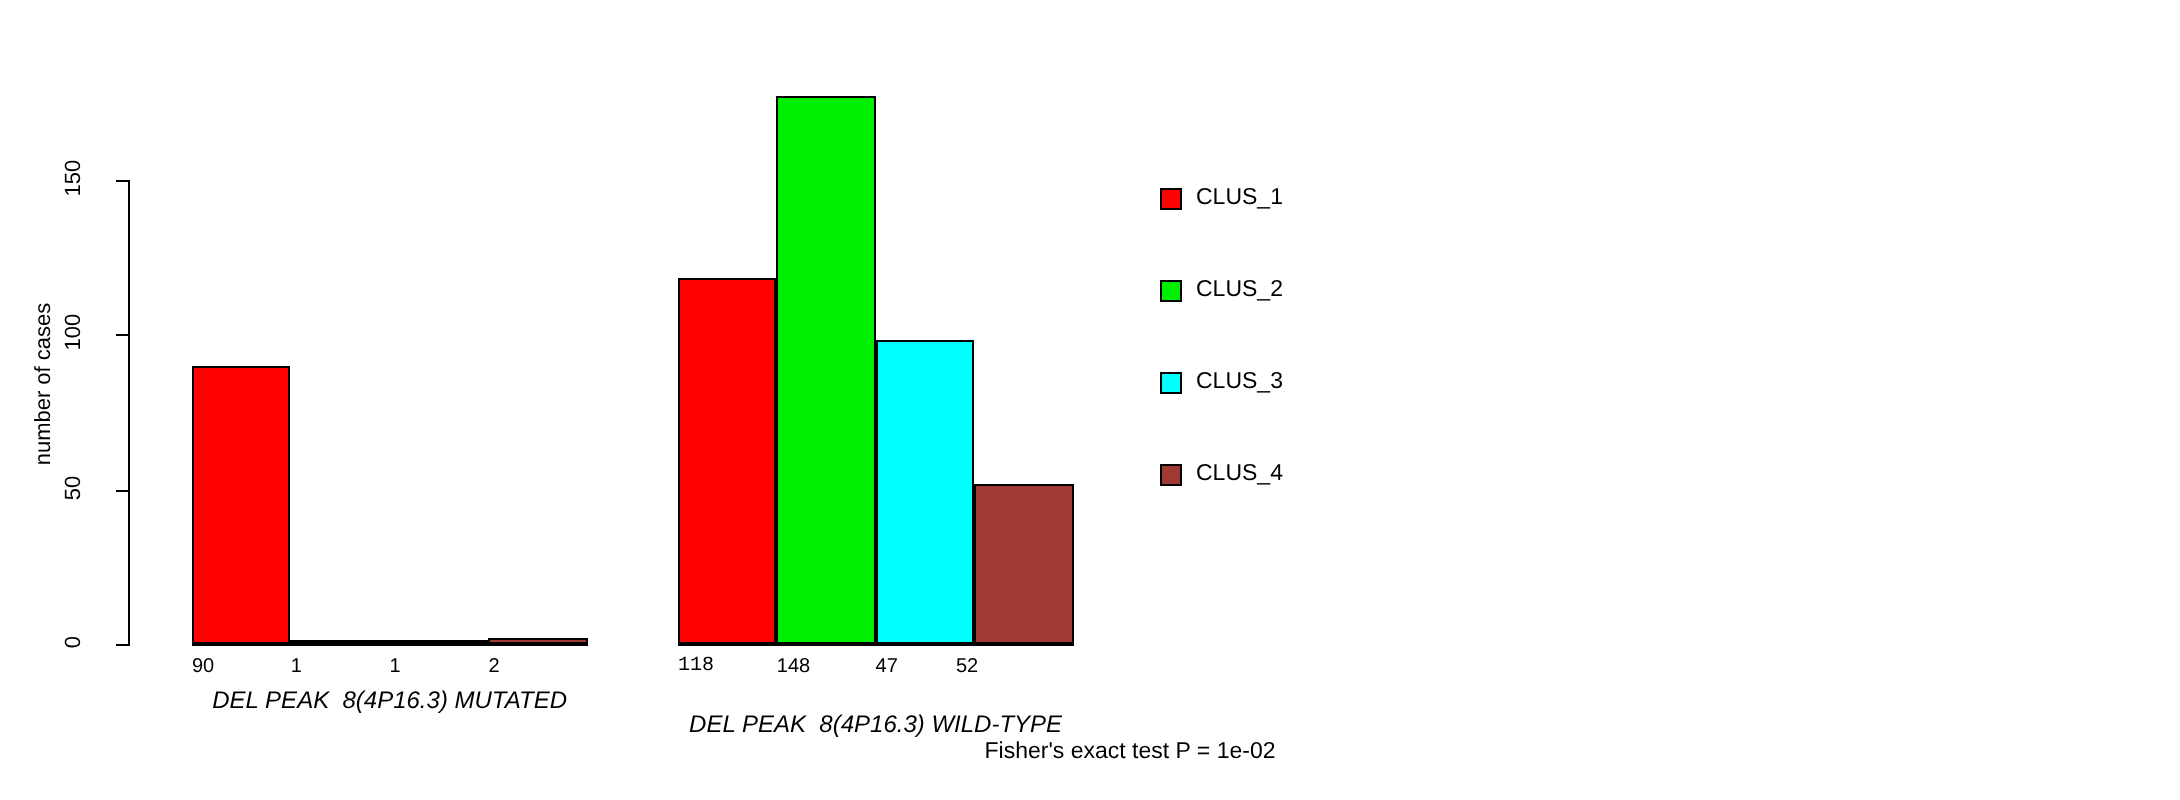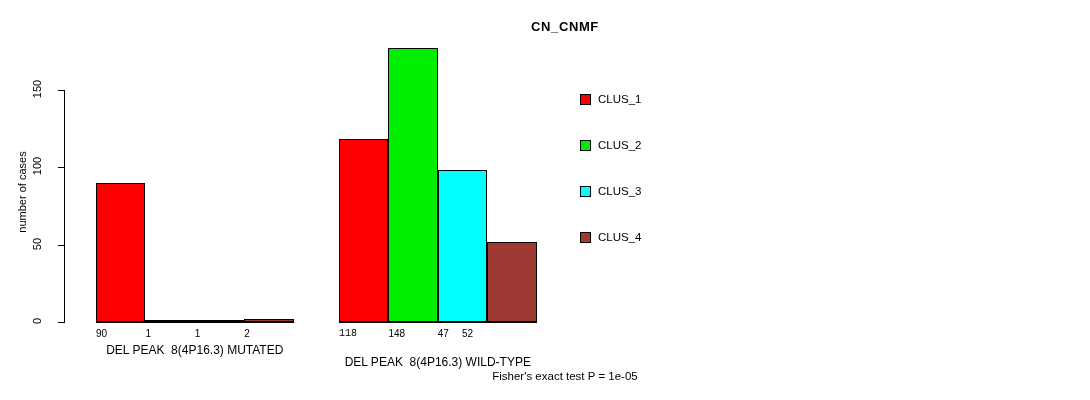--- a/index.html
+++ b/index.html
@@ -78,20 +78,21 @@
   }
   .bar-value-label {
     font-size: 10px;
     color: #000000;
   }
   .group-label {
     font-size: 12px;
     text-align: center;
     color: #000000;
     white-space: pre;
+    font-style: italic;
   }
   .baseline {
     height: 1px;
     background: #000000;
   }
 
   
   #legend {
     left: 580px;
     top: 60px;
@@ -127,23 +128,20 @@
     display: inline-block;
     position: relative;
     left: 20px;
   }
 </style>
 </head>
 <body>
 
 <div id="plot-root" class="abs">
 
-  <div id="chart-title" class="abs">
-    <span class="inner">CN_CNMF</span>
-  </div>
 
   <div id="y-axis" class="abs">
     <div id="y-axis-line" class="abs"></div>
     <div id="y-axis-title" class="abs">number of cases</div>
     <div id="y-ticks">
         <div class="abs y-tick-mark" style="top: 322px;"></div>
         <div class="abs y-tick-label" style="left: 20px; top: 315px;">0</div>
         <div class="abs y-tick-mark" style="top: 244.667px;"></div>
         <div class="abs y-tick-label" style="left: 20px; top: 237.667px;">50</div>
         <div class="abs y-tick-mark" style="top: 167.333px;"></div>
@@ -164,21 +162,21 @@
       <div class="abs bar-value-label" style="left: 244.2px; top: 328px; width: 49.4px;">2</div>
       <div class="abs baseline" style="left: 96px; top: 322px; width: 197.6px;"></div>
       <div class="abs group-label" style="left: 16px; top: 343px; width: 357.6px;">DEL PEAK  8(4P16.3) MUTATED</div>
       <div class="abs bar" title="CLUS_1: 118" style="left: 339px; top: 139.493px; width: 49.4px; height: 182.507px; background: rgb(255, 0, 0);"></div>
       <div class="abs bar-value-label" style="left: 339px; top: 328px; width: 49.4px; font-family: Liberation Mono, monospace;">118</div>
       <div class="abs bar" title="CLUS_2: 177" style="left: 388.4px; top: 48.24px; width: 49.4px; height: 273.76px; background: rgb(0, 238, 0);"></div>
       <div class="abs bar-value-label" style="left: 388.4px; top: 328px; width: 49.4px;">148</div>
       <div class="abs bar" title="CLUS_3: 98" style="left: 437.8px; top: 170.427px; width: 49.4px; height: 151.573px; background: rgb(0, 255, 255);"></div>
       <div class="abs bar-value-label" style="left: 437.8px; top: 328px; width: 49.4px;">47</div>
       <div class="abs bar" title="CLUS_4: 52" style="left: 487.2px; top: 241.573px; width: 49.4px; height: 80.4267px; background: rgb(158, 58, 51);"></div>
-      <div class="abs bar-value-label" style="left: 462px; top: 328px; width: 49.4px;">52</div>
+      <div class="abs bar-value-label" style="left: 478px; top: 328px; width: 49.4px;">52</div>
       <div class="abs baseline" style="left: 339px; top: 322px; width: 197.6px;"></div>
       <div class="abs group-label" style="left: 259px; top: 343px; width: 357.6px; margin-top: 12px;">DEL PEAK  8(4P16.3) WILD-TYPE</div>
     </div>
 
   <div id="legend" class="abs">
       <div class="legend-row">
         <span class="legend-swatch" style="background: rgb(255, 0, 0);"></span>
         <span class="legend-label">CLUS_1</span>
       </div>
       <div class="legend-row">
@@ -189,16 +187,16 @@
         <span class="legend-swatch" style="background: rgb(0, 255, 255);"></span>
         <span class="legend-label">CLUS_3</span>
       </div>
       <div class="legend-row">
         <span class="legend-swatch" style="background: rgb(158, 58, 51);"></span>
         <span class="legend-label">CLUS_4</span>
       </div>
     </div>
 
   <div id="footer-note" class="abs">
-    <span class="inner">Fisher's exact test P = 1e-05</span>
+    <span class="inner">Fisher's exact test P = 1e-02</span>
   </div>
 
 </div>
 
 </body></html>

